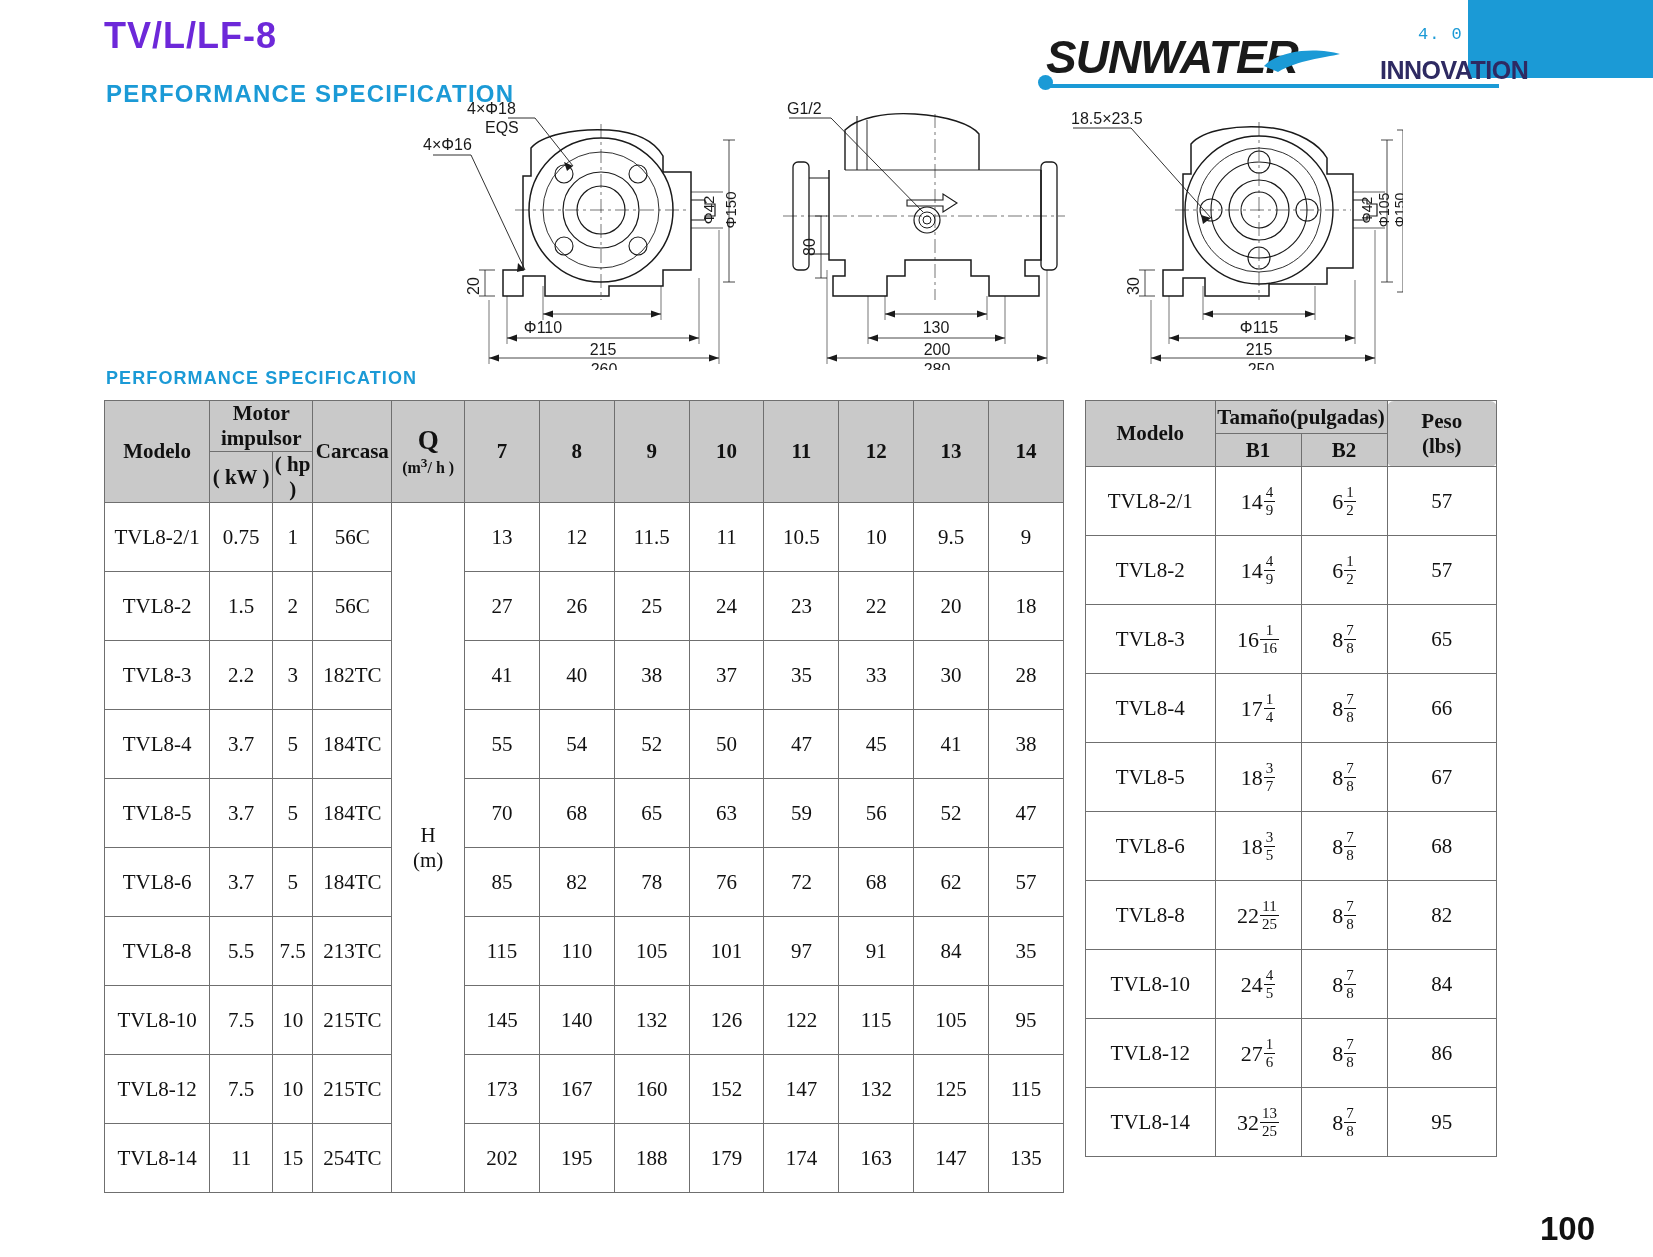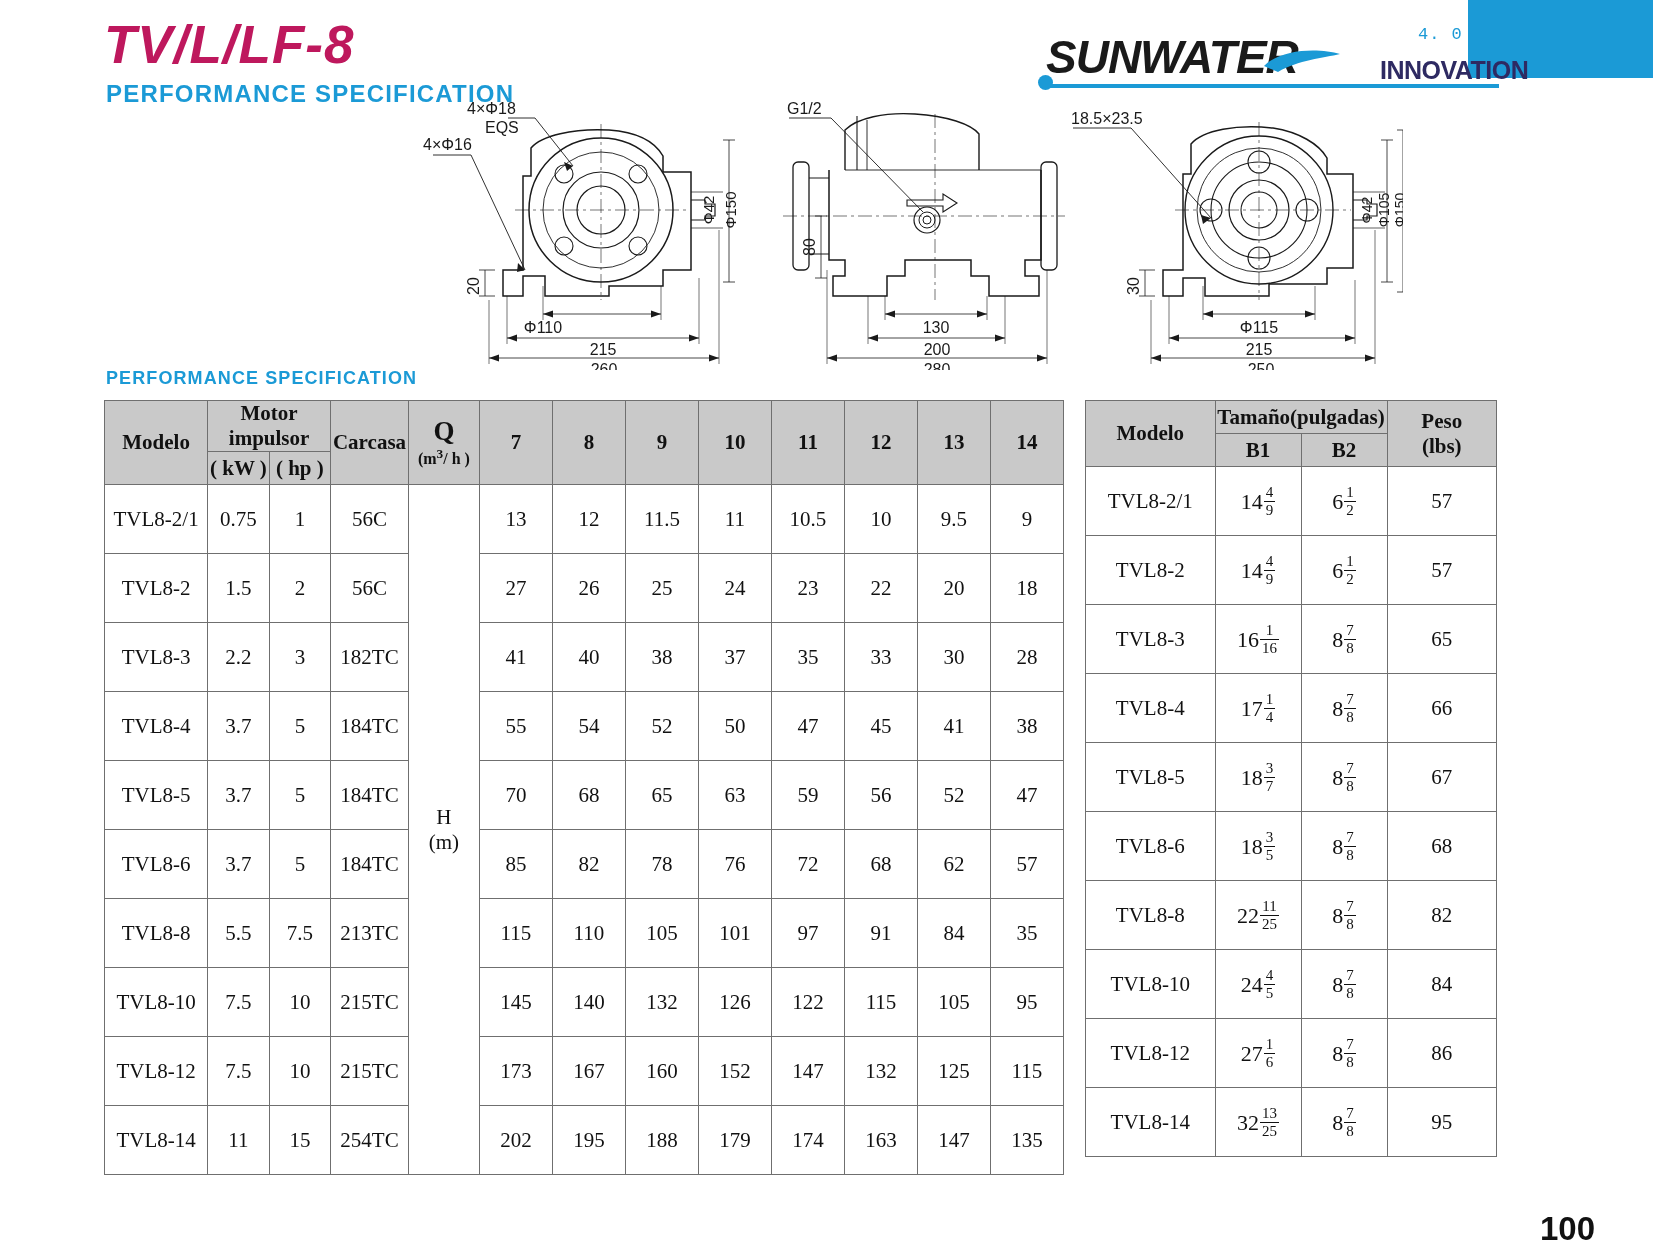--- a/index.html
+++ b/index.html
@@ -14,22 +14,22 @@
 
   
   #header-bar { position:absolute; left:0; top:0; width:1653px; height:120px; }
   #brand-block {
     position:absolute; right:0; top:0;
     width:185px; height:78px; background:#1b9ad6;
   }
   #title-main {
     position:absolute; left:104px; top:18px;
     font-family:"Liberation Sans", sans-serif;
-    font-weight:bold; font-size:53px; letter-spacing:1px;
-    color:#be185d; line-height:1;font-style:italic;
+    font-weight:bold; font-size:36px; letter-spacing:1px;
+    color:#6d28d9; line-height:1;
   }
   #title-sub {
     position:absolute; left:106px; top:82px;
     font-family:"Liberation Sans", sans-serif;
     font-weight:bold; font-size:24px; letter-spacing:1.2px;
     color:#1b9ad6; line-height:1;
   }
   #logo-wrap { position:absolute; left:1030px; top:22px; width:470px; height:70px; }
   #logo-dot {
     position:absolute; left:8px; top:53px;
@@ -86,39 +86,39 @@
     padding:0;
   }
   .tbl thead td, .tbl thead th { background:#c9c9c9; font-weight:bold; }
 
   #perf-table { left:104px; top:400px; width:960px; }
   #perf-table td { height:69px; font-size:21px; }
   #perf-table thead td { height:33px; font-size:21px; }
   #perf-table thead td.tall { height:66px; }
   .hdr-model  { width:104px; font-size:22px; }
   .hdr-kw     { width:62px; }
-  .hdr-hp     { width:62px;margin-top:12px; }
+  .hdr-hp     { width:40px;margin-top:12px; }
   .hdr-carc   { width:78px; font-size:21px; }
   .hdr-q      { width:72px; }
   .hdr-num    { width:74px; }
 
   .unit-small { font-size:18px; }
   .qcell { line-height:1.05; }
   .qcell .qbig { font-size:27px; }
   .qcell .qsm  { font-size:16px;margin-top:20px; }
   .hcell { font-size:26px; line-height:1.15; }
   .hcell .hsm { font-size:21px; }
 
   #size-table { left:1085px; top:400px; width:412px; }
   #size-table td { height:69px; font-size:21px; }
   #size-table thead td { height:33px; }
   #size-table thead td.tall { height:66px; }
   .sz-model { width:130px; font-size:22px; }
   .sz-b { width:86px; }
-  .sz-peso { width:110px; }
+  .sz-peso { width:110px;border-radius:7px; }
 
   
   .mixed { display:inline-block; font-size:22px; line-height:1; }
   .mixed .whole { vertical-align:middle; }
   .frac {
     display:inline-block; vertical-align:middle;
     text-align:center; line-height:1; margin-left:1px;
     font-size:15px; position:relative; top:0px;
   }
   .frac .num { display:block; padding:0 2px 1px 2px; }

